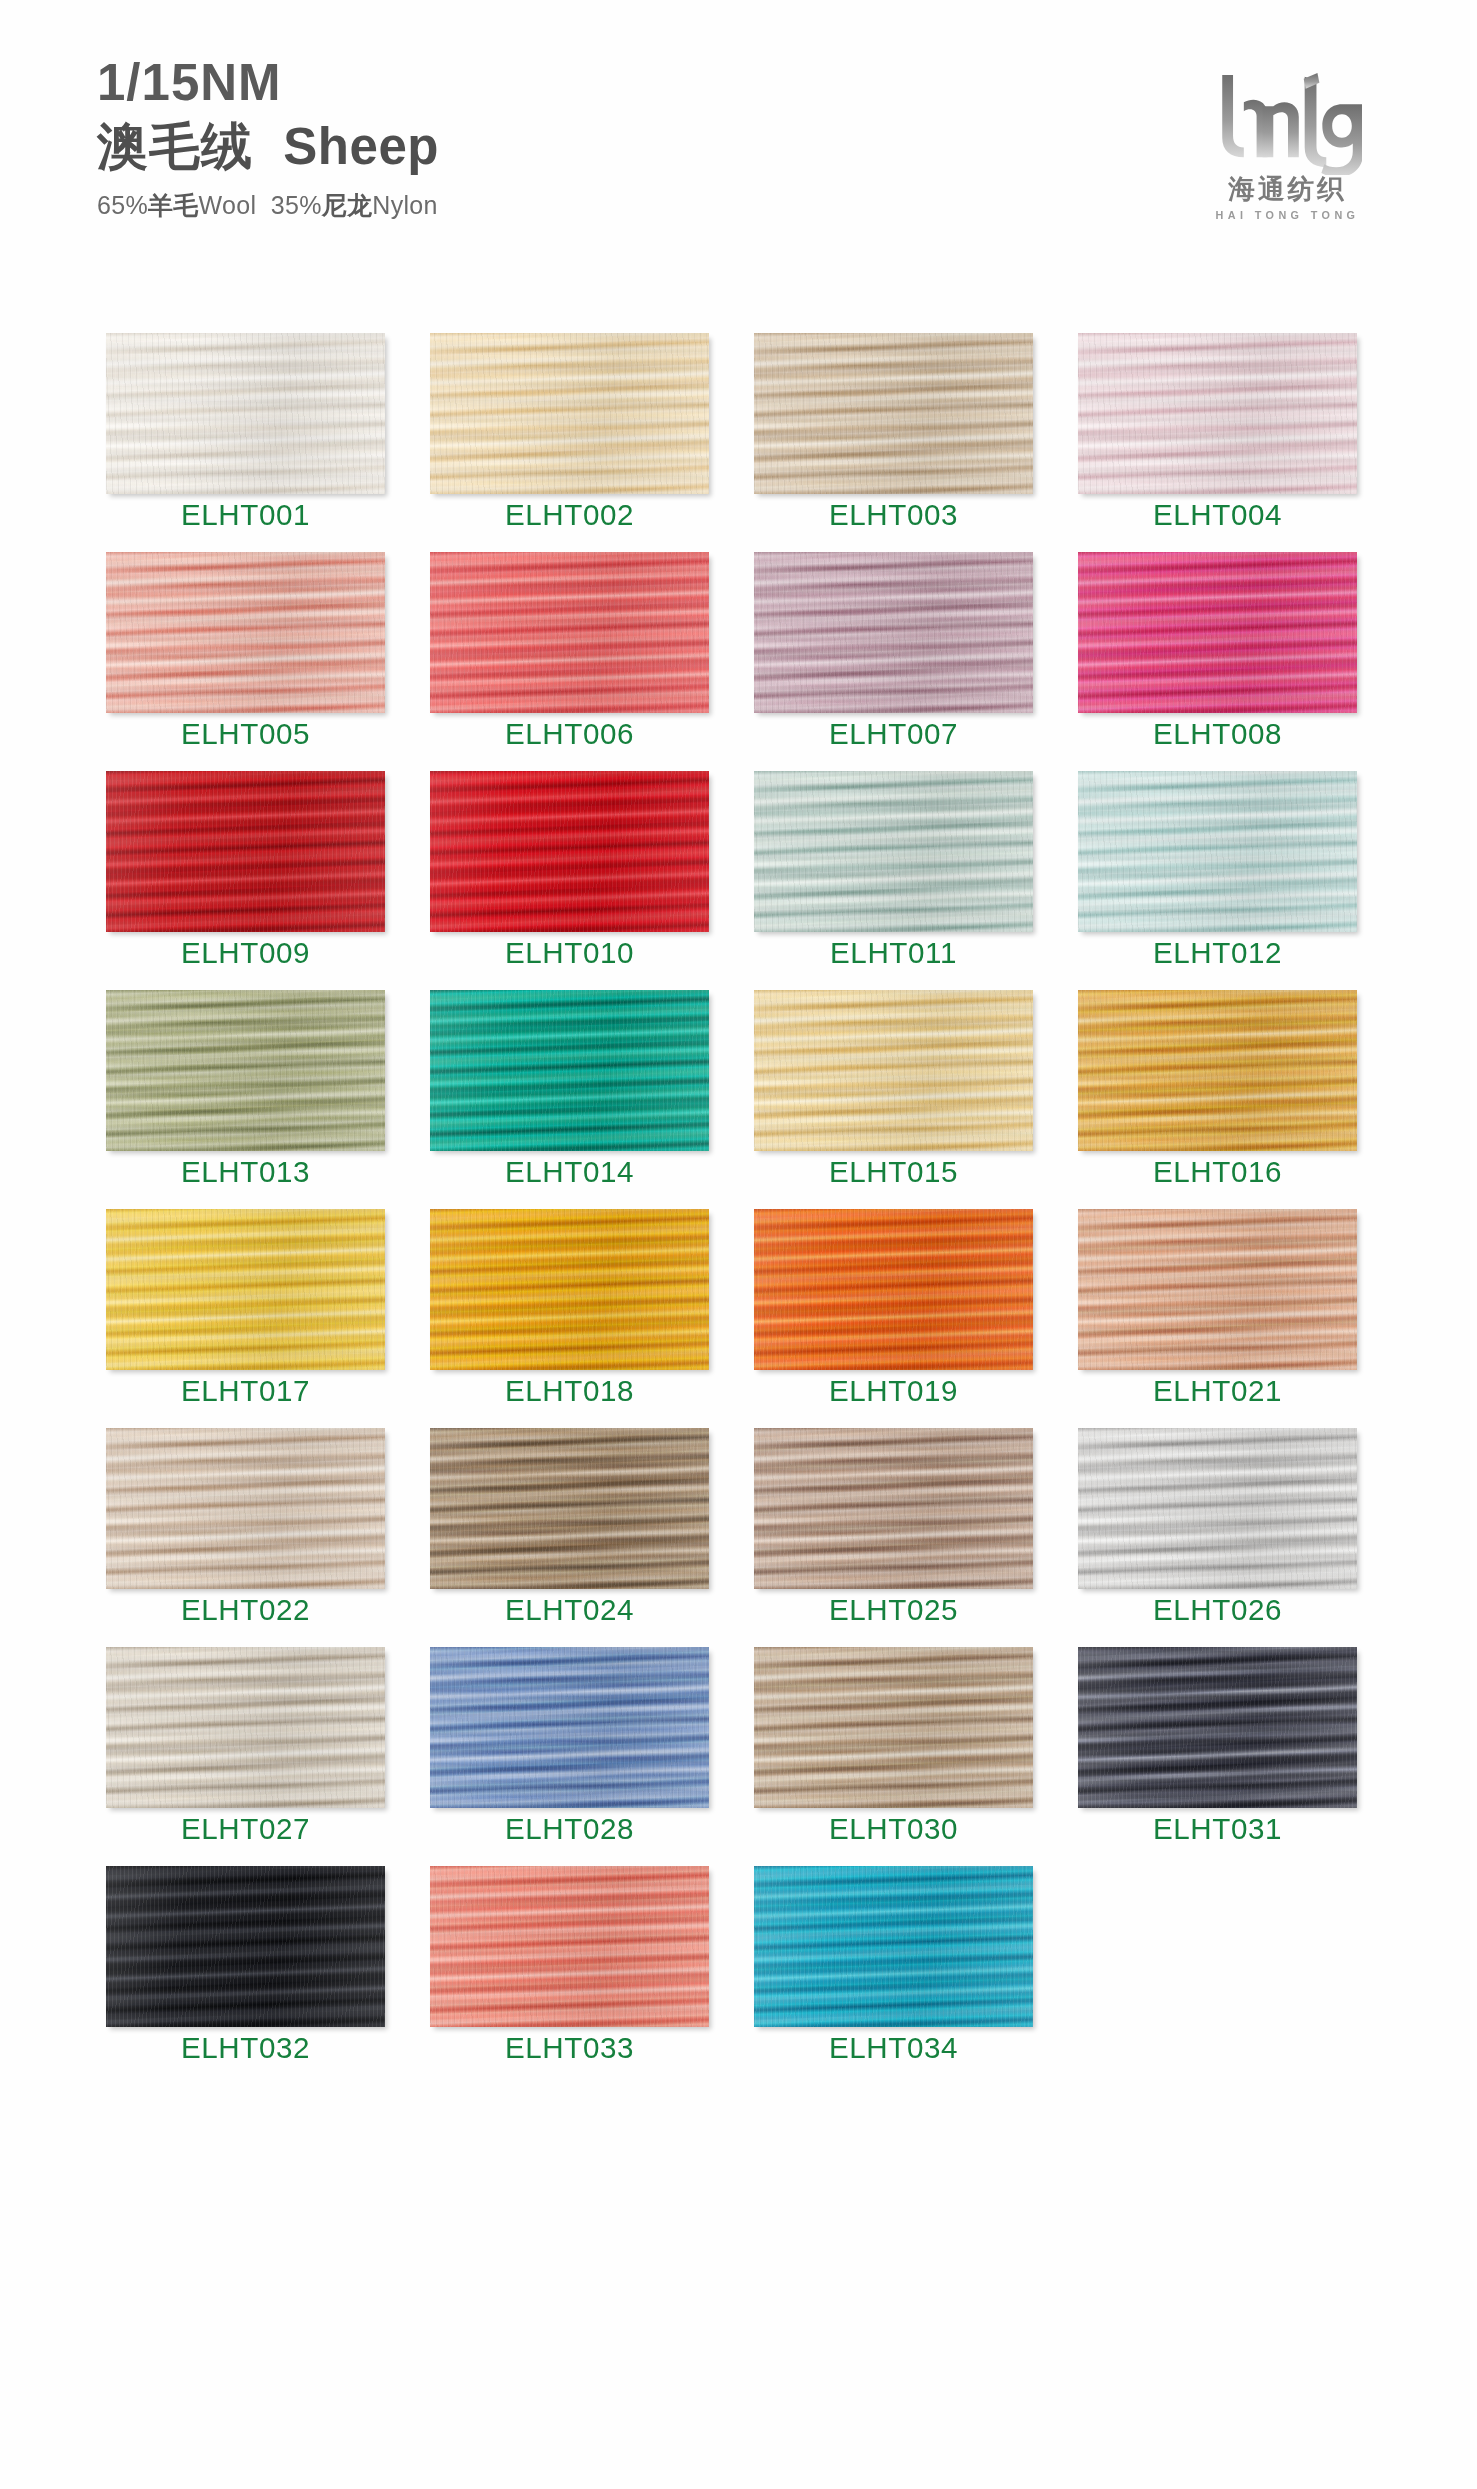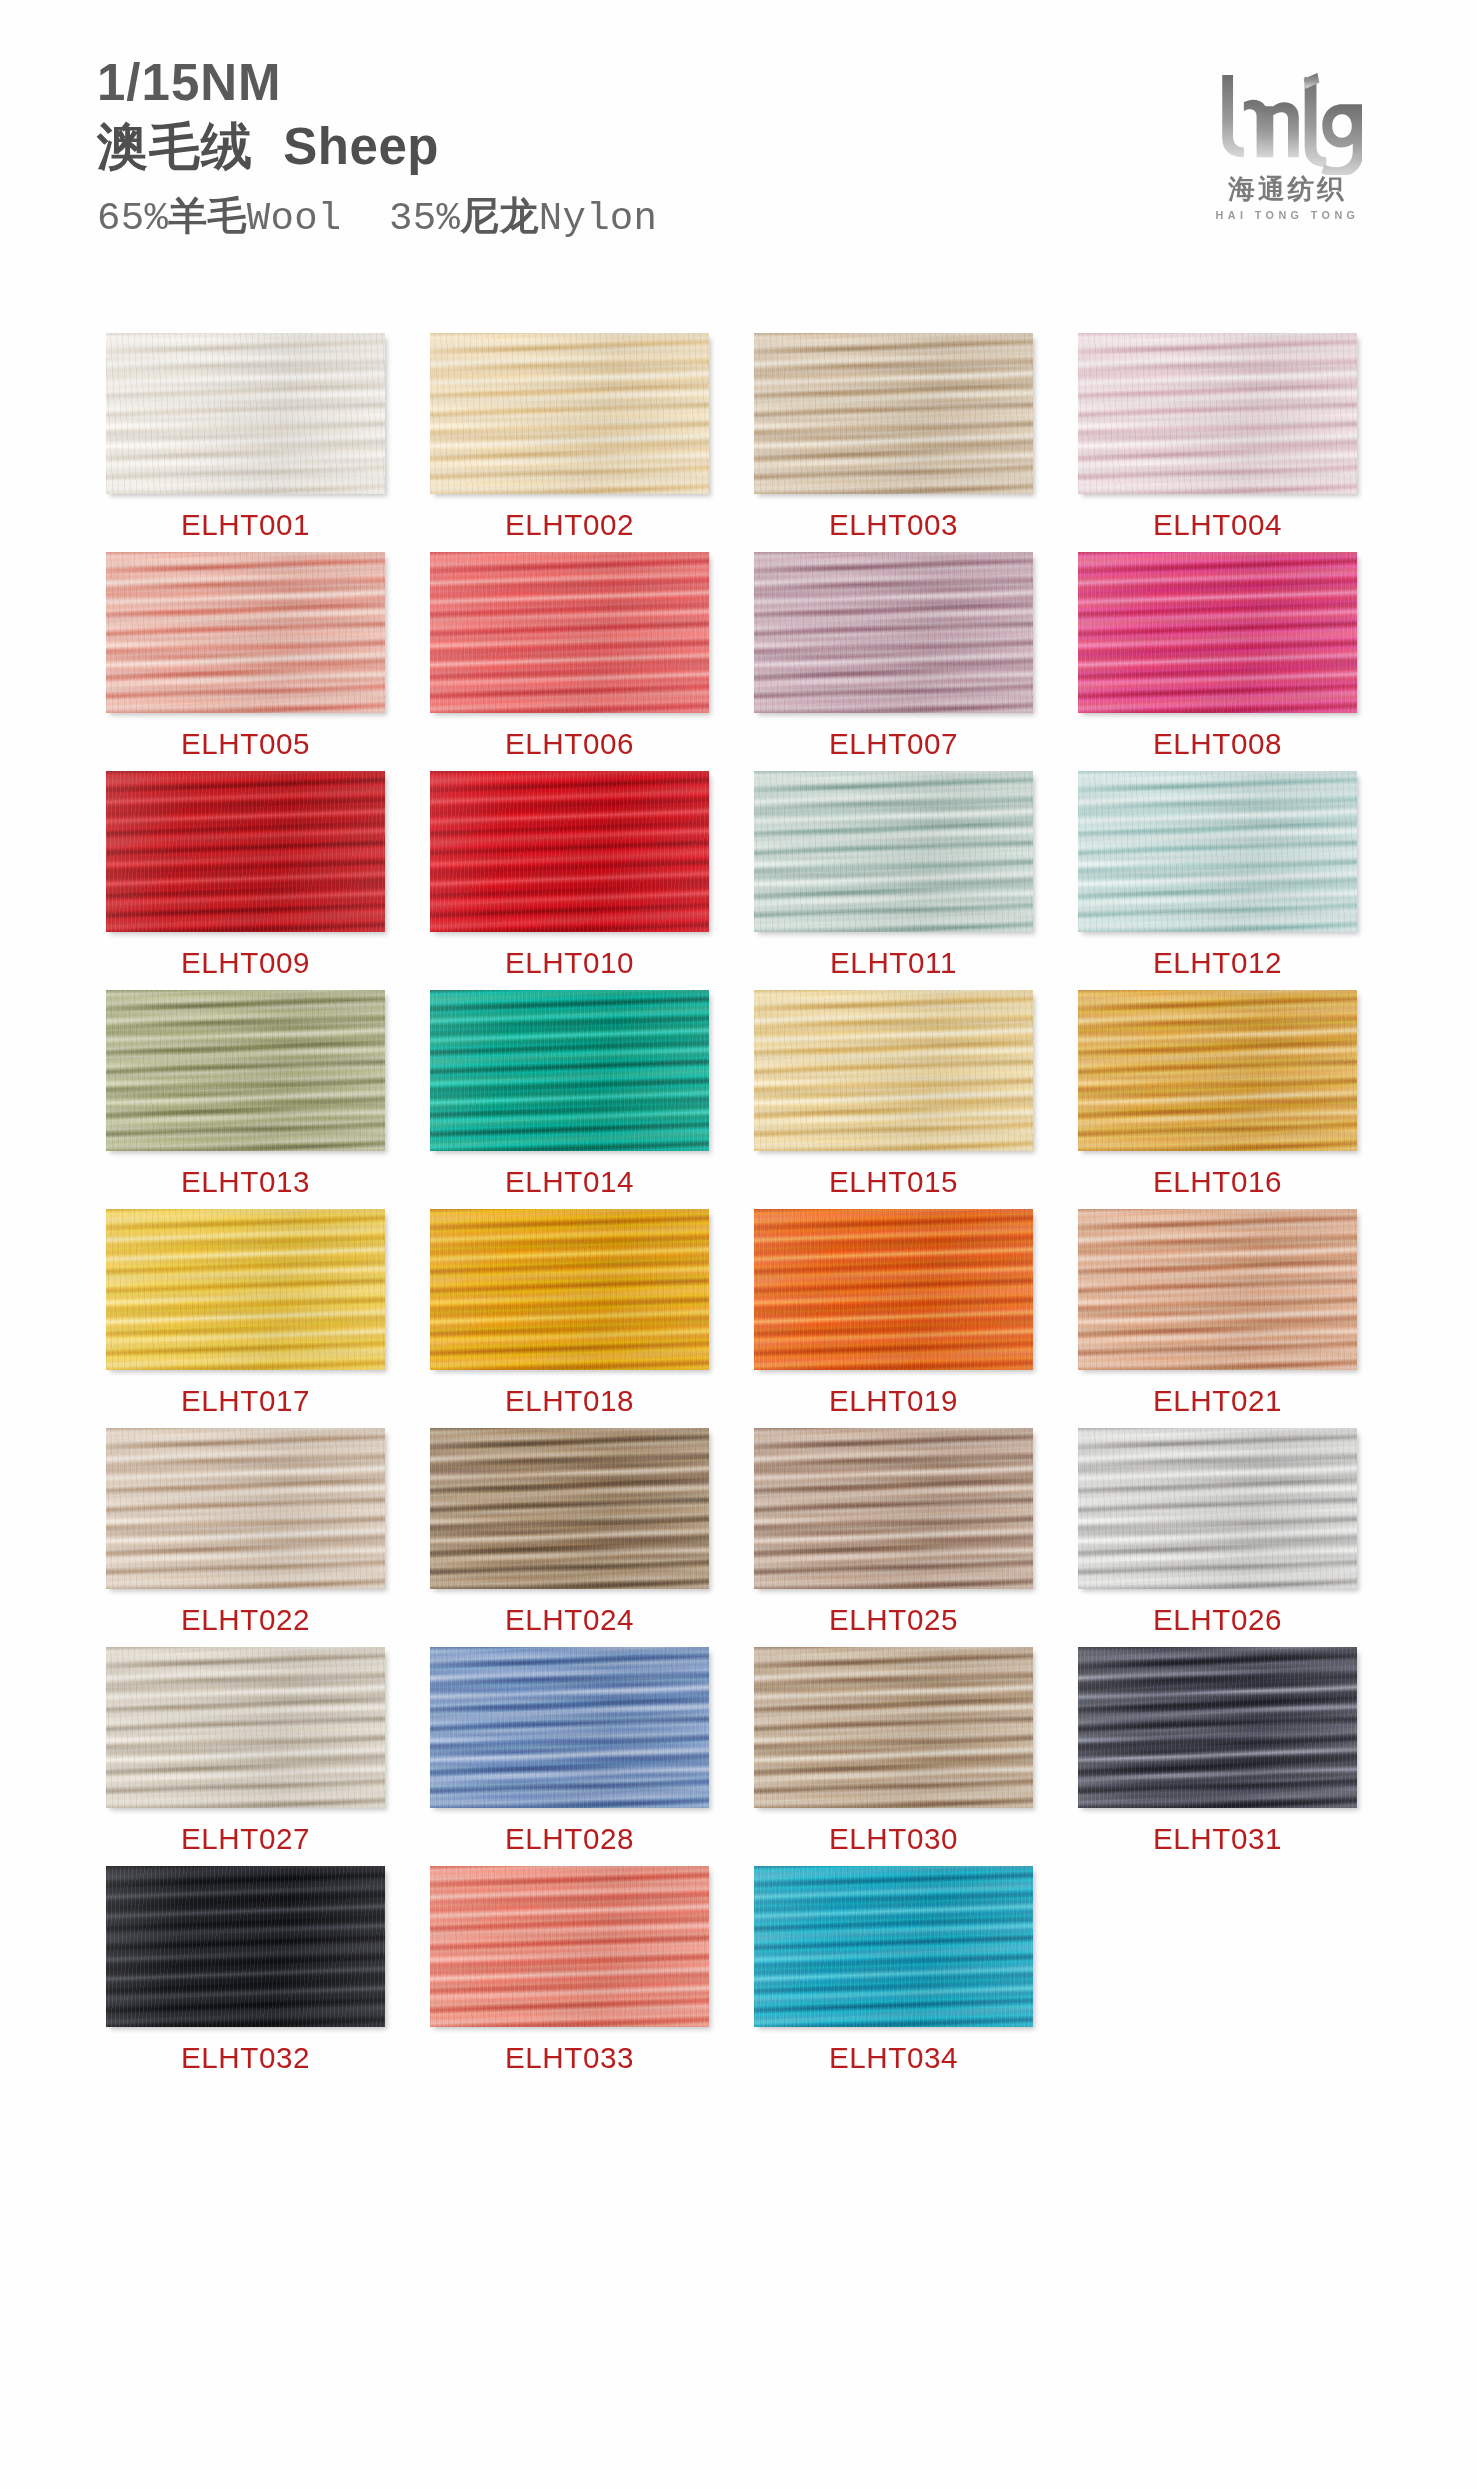--- a/index.html
+++ b/index.html
@@ -50,27 +50,26 @@
     font-weight: 700;
     color: #4f4f4f;
     letter-spacing: 1px;
     line-height: 1.18;
     margin-top: 7px;
     white-space: nowrap;
   }
   .title-line2 .en { font-weight: 700; letter-spacing: 0.5px; }
 
   .subtitle {
-    font-size: 39px;
+    font-size: 25px;
     font-weight: 400;
     color: #6b6b6b;
     letter-spacing: 0.3px;
     margin-top: 11.8px;
     white-space: nowrap;
-    font-family: Liberation Mono, monospace;
   }
   .subtitle b { font-weight: 700; color: #5a5a5a; }
 
   
   .logo {
     position: absolute;
     right: 0;
     top: 13.8px;
     width: 187px;
     text-align: center;
@@ -191,26 +190,26 @@
         rgba(255,255,255,0.14) 7.9px,
         rgba(0,0,0,0.06) 14.8px
       );
     mix-blend-mode: overlay;
     opacity: 0.7;
   }
 
   .label {
     position: absolute;
     left: 0;
-    top: 175px;
+    top: 165px;
     width: 279px;
     text-align: center;
     font-size: 29.6px;
     font-weight: 400;
-    color: #b91c1c;
+    color: #15803d;
     letter-spacing: 0.6px;
     white-space: nowrap;
   }
 </style>
 </head>
 <body>
 
 <div class="page">
 
   <div class="header">

